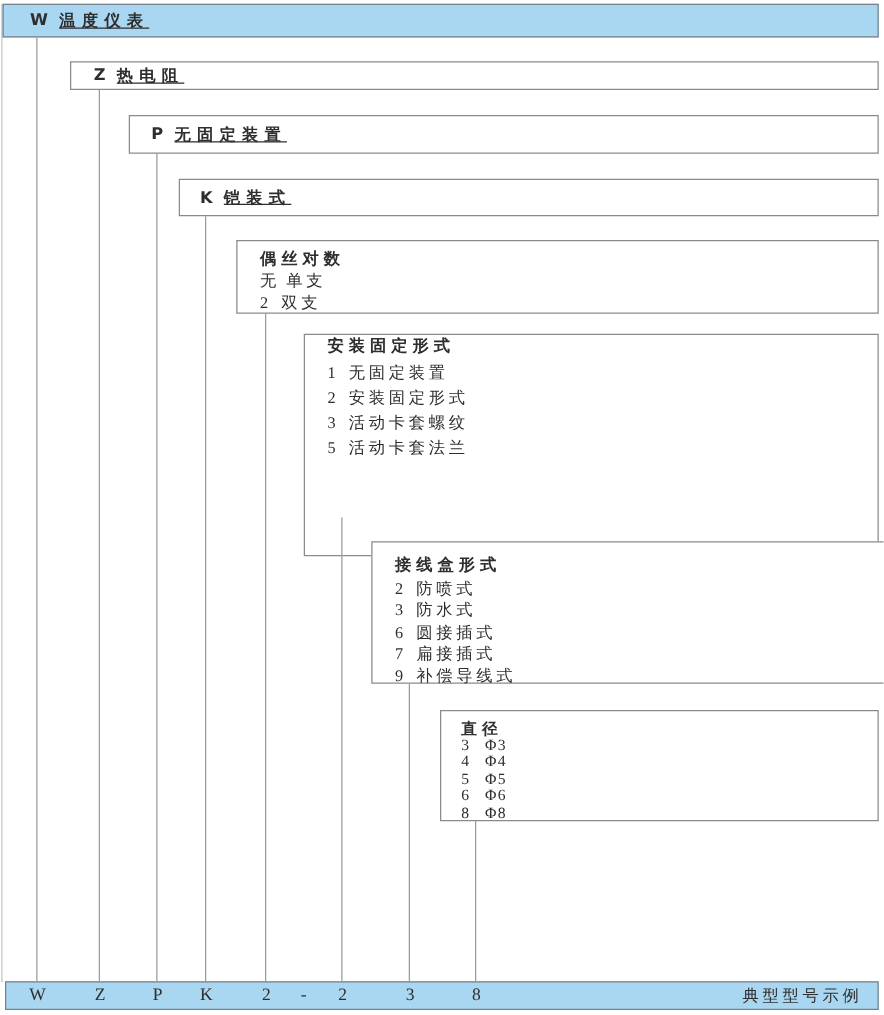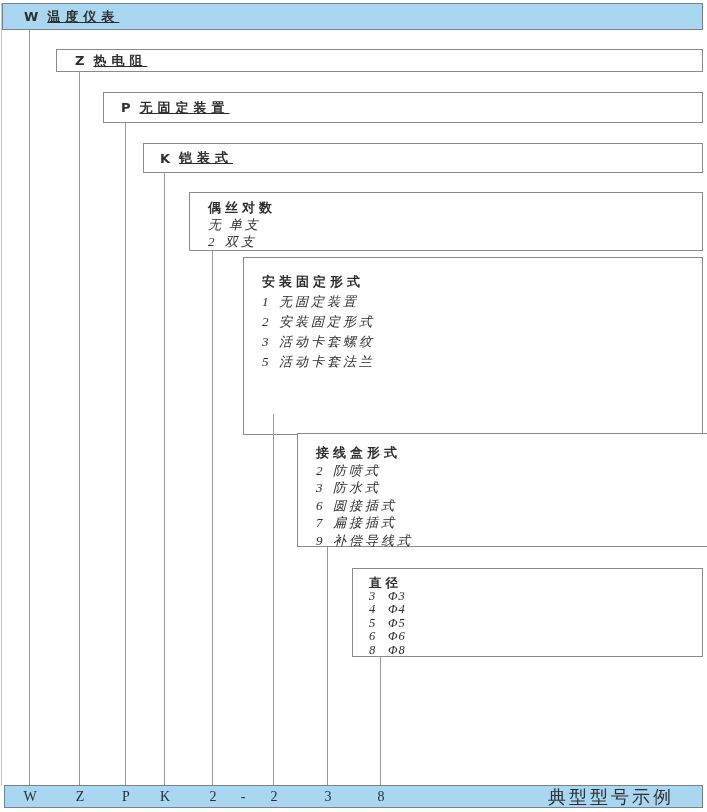--- a/index.html
+++ b/index.html
@@ -24,25 +24,25 @@
   .bar-k{left:143px;top:143px;width:560px;height:30px;padding-left:16px;}
 
   
   .optbox{
     position:absolute;box-sizing:border-box;border:1px solid #8a8a8a;background:#ffffff;
     padding-left:18px;font-size:13px;
   }
   .optbox .btitle{
     font-family:"DejaVu Sans","Liberation Sans",sans-serif;font-weight:700;letter-spacing:4px;white-space:nowrap;
   }
-  .optbox .row{letter-spacing:3px;white-space:nowrap;font-style:italic;}
+  .optbox .row{letter-spacing:3px;white-space:nowrap;}
   .optbox .rcode{display:inline-block;min-width:9px;margin-right:8px;letter-spacing:0;}
   .box-pairs{left:189px;top:192px;width:514px;height:59px;padding-top:6px;}
   .box-pairs .btitle,.box-pairs .row{line-height:17px;}
-  .box-mount{left:243px;top:257px;width:460px;height:178px;padding-top:14px;}
+  .box-mount{left:243px;top:267px;width:460px;height:178px;}
   .box-mount .btitle,.box-mount .row{line-height:20px;}
   .box-junction{left:297px;top:433px;width:466px;height:114px;padding-top:10px;}
   .box-junction .btitle,.box-junction .row{line-height:17.5px;}
   .box-diameter{left:352px;top:568px;width:351px;height:89px;padding-top:7px;font-size:12.5px;padding-left:16px;}
   .box-diameter .btitle,.box-diameter .row{line-height:13.5px;}
   .box-diameter .row{letter-spacing:1px;}
   .box-diameter .rcode{margin-right:10px;}
 
   
   .vline{position:absolute;width:1px;background:#9a9a9a;}
@@ -60,22 +60,22 @@
     position:absolute;left:4px;top:785px;width:699px;height:23px;box-sizing:border-box;
     background:#a9d6f0;border:1px solid #76828c;
   }
   .example-bar .cell{
     position:absolute;top:50%;transform:translate(-50%,-50%);
     font-size:14px;letter-spacing:0;white-space:nowrap;
   }
   .c0{left:25px;} .c1{left:75px;} .c2{left:121px;} .c3{left:160px;}
   .c4{left:208px;} .c5{left:238px;} .c6{left:269px;} .c7{left:323px;} .c8{left:376px;}
   .example-caption{
-    position:absolute;right:28px;top:50%;transform:translateY(-50%);
-    font-size:18px;letter-spacing:3px;white-space:nowrap;
+    position:absolute;right:12px;top:50%;transform:translateY(-50%);
+    font-size:13px;letter-spacing:3px;white-space:nowrap;
   }
 </style>
 </head>
 <body>
 
 <div id="stage">
 
   <div class="page-rule"></div>
 
   <div class="bar bar-w">

